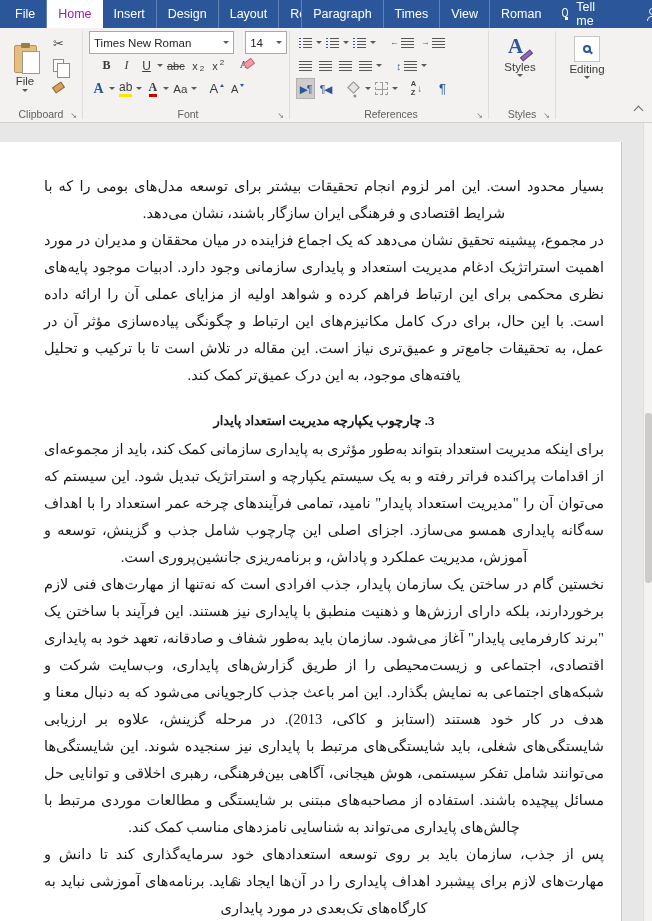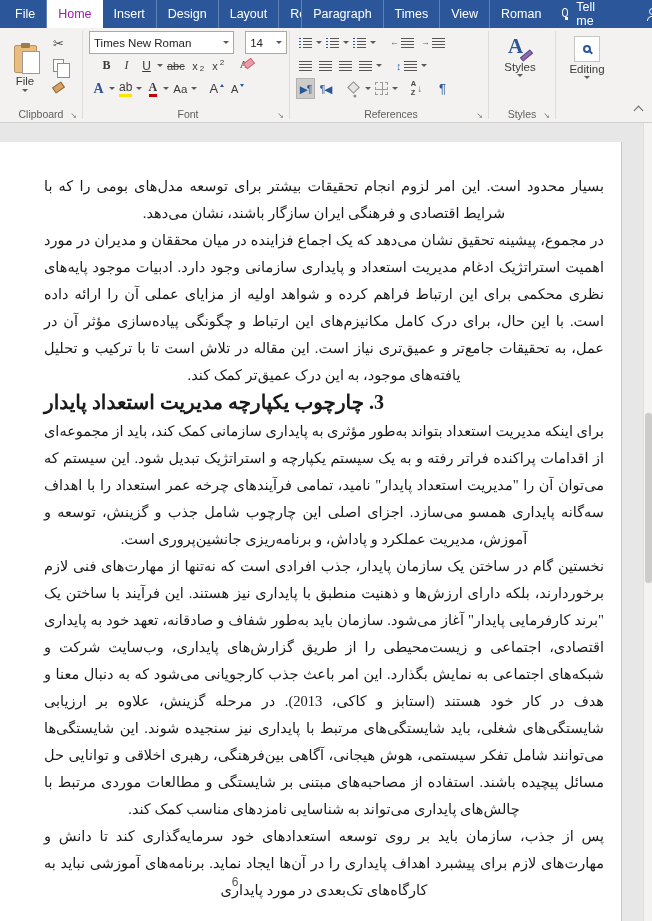--- a/index.html
+++ b/index.html
@@ -98,21 +98,21 @@
   .ic-magbox{width:26px;height:26px;border:1px solid #c8c6c4;background:#fff;display:flex;align-items:center;justify-content:center;}
   .ic-mag{width:8px;height:8px;border:2px solid #2b579a;border-radius:50%;position:relative;}
   .ic-mag::after{content:"";position:absolute;width:5px;height:2px;background:#2b579a;transform:rotate(45deg);right:-4px;bottom:-2px;}
 
   
   .docarea{position:relative;height:798px;background:#e8e7e7;}
   .page{position:absolute;left:0;top:19px;width:622px;height:784px;background:#fff;border-right:1px solid #c6c5c4;overflow:hidden;}
   .content{direction:rtl;padding:31px 17px 0 44px;font-family:"Liberation Serif","DejaVu Serif",serif;
            font-size:14.5px;line-height:27px;color:#1a1a1a;}
   .content .p{margin:0;text-align:justify;text-align-last:center;}
-  .content .h{margin:0 0 2px;font-weight:700;text-align:left;font-size:20px;}
+  .content .h{margin:18px 0 2px;font-weight:700;text-align:center;font-size:13px;}
   .pagenum{position:absolute;top:733px;left:0;width:470px;text-align:center;font-size:12px;color:#555;
            font-family:"Liberation Sans",sans-serif;}
   .vscroll{position:absolute;right:0;top:0;width:9px;height:798px;background:#f4f3f2;border-left:1px solid #e0dedd;}
   .vthumb{position:absolute;left:1px;width:7px;top:290px;height:170px;background:#cdcccb;border-radius:3px;}
 </style>
 </head>
 <body>
 
 <div class="app">
 

